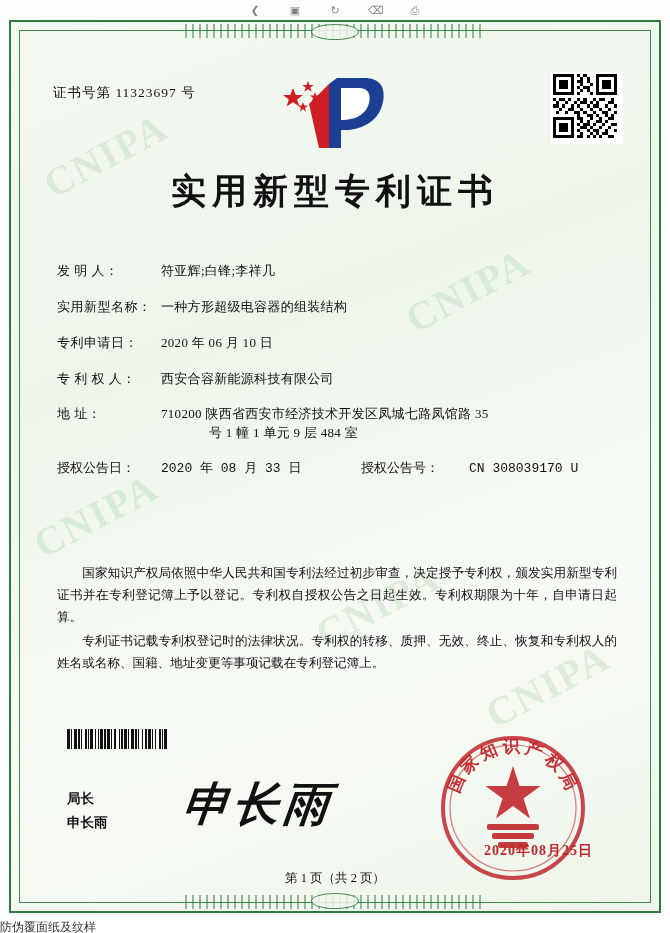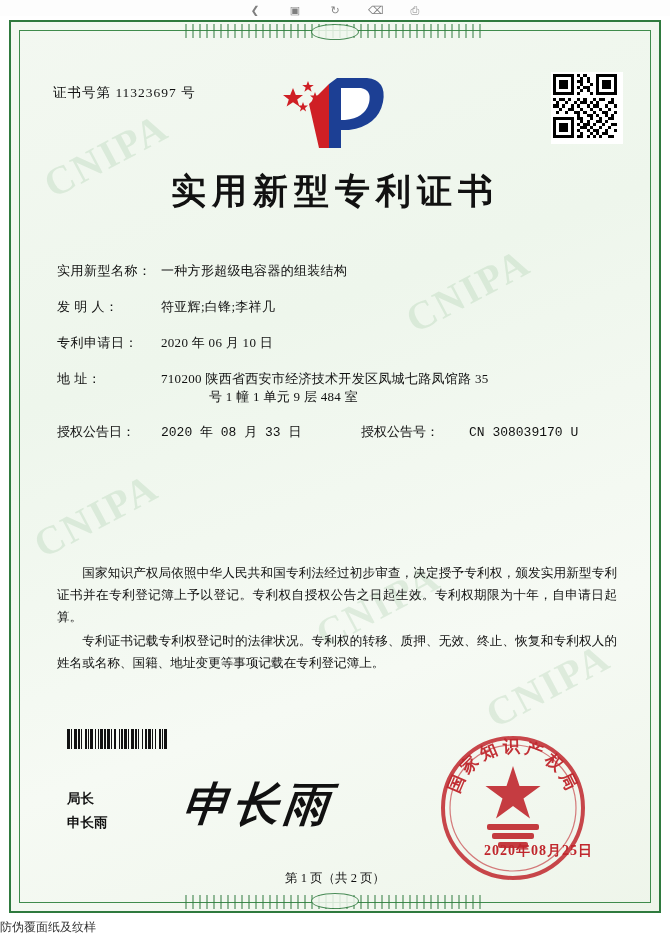--- a/index.html
+++ b/index.html
@@ -446,35 +446,39 @@
             <polygon points="28,32 29.3,35.6 33,35.6 30,37.9 31.1,41.5 28,39.2 24.9,41.5 26,37.9 23,35.6 26.7,35.6"></polygon>
           </g>
         </svg>
       </div>
 
       <div class="title">实用新型专利证书</div>
 
       <div class="fields">
 
         <div class="field-row">
+          <div class="field-label">发 明 人：</div>
+          <div class="field-value">符亚辉;白锋;李祥几</div>
+        </div>
+
+        <div class="field-row">
           <div class="field-label">实用新型名称：</div>
           <div class="field-value">一种方形超级电容器的组装结构</div>
-        </div>
-
-        <div class="field-row">
-          <div class="field-label">发 明 人：</div>
-          <div class="field-value">符亚辉;白锋;李祥几</div>
         </div>
 
 
         <div class="field-row">
           <div class="field-label">专利申请日：</div>
           <div class="field-value">2020 年 06 月 10 日</div>
         </div>
 
+        <div class="field-row">
+          <div class="field-label">专 利 权 人：</div>
+          <div class="field-value">西安合容新能源科技有限公司</div>
+        </div>
 
         <div class="field-row">
           <div class="field-label">地 址：</div>
           <div class="field-value">
             <span>710200 陕西省西安市经济技术开发区凤城七路凤馆路 35</span>
             <span class="sub">号 1 幢 1 单元 9 层 484 室</span>
           </div>
         </div>
 
         <div class="row-inline">

